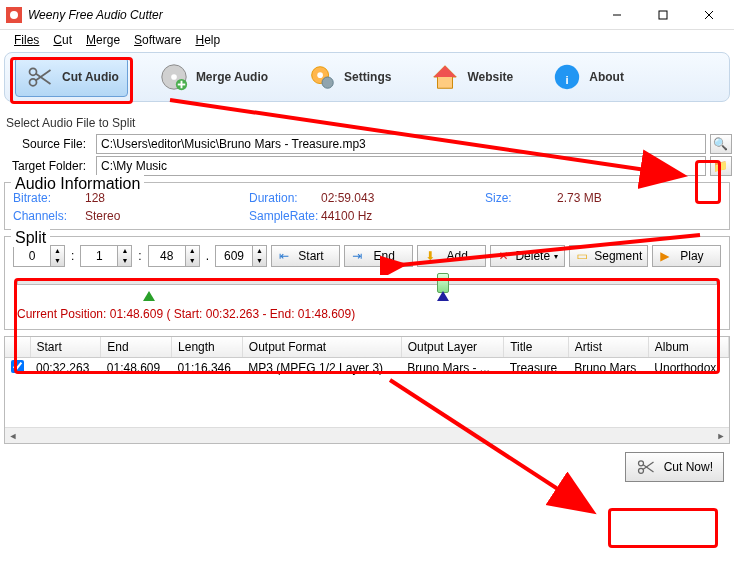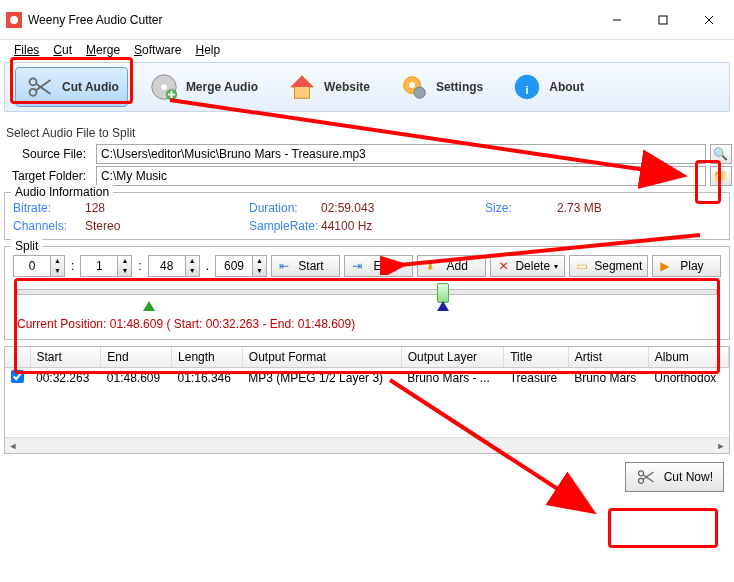--- a/index.html
+++ b/index.html
@@ -1,47 +1,47 @@
 <!DOCTYPE html>
 <html><head>
 <meta charset="utf-8">
 <style>
 * { box-sizing: border-box; margin: 0; padding: 0; font-family: 'Segoe UI', Tahoma, sans-serif; font-size: 12px; }
 body { background: #fff; width: 734px; height: 582px; overflow: hidden; position: relative; }
 
-.titlebar { height: 40px; background: #fff; display: flex; align-items: center; padding: 0 2px; border-bottom: 1px solid #e0e0e0; }
+.titlebar { height: 30px; background: #fff; display: flex; align-items: center; padding: 0 2px; border-bottom: 1px solid #e0e0e0; font-style: italic; }
 .titlebar .app-icon { width: 16px; height: 16px; background: #e74c3c; margin: 0 6px 0 4px; position: relative; }
 .titlebar .app-icon::after { content: ''; position: absolute; width: 8px; height: 8px; background: #fff; border-radius: 50%; top: 4px; left: 4px; }
 .titlebar .title { flex: 1; }
 .titlebar .winbtns { display: flex; }
 .titlebar .winbtn { width: 46px; height: 30px; display: flex; align-items: center; justify-content: center; }
 .titlebar .winbtn svg { width: 10px; height: 10px; }
 
 .menubar { height: 20px; display: flex; align-items: center; padding: 0 8px; gap: 2px; }
 .menubar .menu-item { padding: 2px 6px; }
 .menubar .menu-item span { text-decoration: underline; }
 
-.toolbar { height: 50px; background: linear-gradient(#f5faff, #e6f0fb); border-top: 1px solid #c4d6e8; border-bottom: 1px solid #c4d6e8; display: flex; align-items: center; padding: 0 10px; gap: 12px; margin: 2px 4px; border: 1px solid #c4d6e8; border-radius: 1px; }
+.toolbar { height: 50px; background: linear-gradient(#f5faff, #e6f0fb); border-top: 1px solid #c4d6e8; border-bottom: 1px solid #c4d6e8; display: flex; align-items: center; padding: 0 10px; gap: 22px; margin: 2px 4px; border: 1px solid #c4d6e8; border-radius: 8px; }
 .tbtn { display: flex; align-items: center; gap: 6px; padding: 4px 8px; border-radius: 4px; height: 40px; }
 .tbtn .ticon { width: 32px; height: 32px; display: flex; align-items: center; justify-content: center; }
 .tbtn.active { background: linear-gradient(#dbeeff, #b3d7f5); border: 1px solid #6aa0d8; }
 .tbtn .tlabel { font-weight: bold; color: #333; }
 
 .highlight-red { position: absolute; border: 3px solid red; border-radius: 4px; pointer-events: none; z-index: 100; }
 .arrow-red { position: absolute; z-index: 99; pointer-events: none; }
 
 .content { padding: 6px 2px; }
 .section-label { font-size: 12px; color: #333; margin: 6px 0 4px 4px; }
 .file-row { display: flex; align-items: center; margin: 2px 0; gap: 4px; }
 .file-row .flabel { width: 90px; text-align: right; padding-right: 6px; }
 .file-row input[type=text] { flex: 1; border: 1px solid #aaa; background: #fff; height: 20px; padding: 0 4px; }
 .file-row .iconbtn { width: 22px; height: 20px; border: 1px solid #aaa; background: linear-gradient(#fff, #e6e6e6); display: flex; align-items: center; justify-content: center; }
 
 .groupbox { border: 1px solid #bbb; margin: 6px 2px; padding: 8px 8px 6px 8px; position: relative; }
-.groupbox .glabel { position: absolute; top: -8px; left: 6px; background: #fff; padding: 0 4px; font-size: 12px; }
+.groupbox .glabel { position: absolute; top: -8px; left: 6px; background: #fff; padding: 0 4px; font-size: 16px; }
 .info-grid { display: flex; }
 .info-col { flex: 1; display: grid; grid-template-columns: 72px auto; row-gap: 4px; font-size: 12px; }
 .info-col .k { color: #3b82f6; }
 .info-col .v { color: #7f1d1d; }
 
 .split-section .controls { display: flex; align-items: center; gap: 4px; margin-bottom: 8px; }
 .stepper { display: flex; align-items: center; border: 1px solid #aaa; height: 22px; }
 .stepper input { width: 36px; border: none; text-align: center; height: 20px; }
 .stepper .arrows { width: 14px; display: flex; flex-direction: column; background: linear-gradient(#fff,#ddd); }
 .stepper .arrows div { height: 10px; font-size: 7px; text-align: center; line-height: 10px; border-left: 1px solid #aaa; }
@@ -124,35 +124,35 @@
           <circle cx="24" cy="24" r="6" fill="#4caf50"></circle>
           <line x1="24" y1="20" x2="24" y2="28" stroke="#fff" stroke-width="2"></line>
           <line x1="20" y1="24" x2="28" y2="24" stroke="#fff" stroke-width="2"></line>
         </svg>
       </div>
     <div class="tlabel">Merge Audio</div>
   </div>
   <div class="tbtn">
     <div class="ticon">
         <svg width="30" height="30" viewBox="0 0 32 32">
-          <polygon points="16,4 28,16 24,16 24,28 8,28 8,16 4,16" fill="#ffcc80" stroke="#cc8400"></polygon>
-          <polygon points="16,4 28,16 4,16" fill="#ef5350"></polygon>
-        </svg>
-      </div>
-    <div class="tlabel">Website</div>
-  </div>
-  <div class="tbtn">
-    <div class="ticon">
-        <svg width="30" height="30" viewBox="0 0 32 32">
           <circle cx="14" cy="14" r="9" fill="#ffb74d" stroke="#e69500"></circle>
           <circle cx="14" cy="14" r="3" fill="#fff"></circle>
           <circle cx="22" cy="22" r="6" fill="#90a4ae" stroke="#607d8b"></circle>
         </svg>
       </div>
     <div class="tlabel">Settings</div>
+  </div>
+  <div class="tbtn">
+    <div class="ticon">
+        <svg width="30" height="30" viewBox="0 0 32 32">
+          <polygon points="16,4 28,16 24,16 24,28 8,28 8,16 4,16" fill="#ffcc80" stroke="#cc8400"></polygon>
+          <polygon points="16,4 28,16 4,16" fill="#ef5350"></polygon>
+        </svg>
+      </div>
+    <div class="tlabel">Website</div>
   </div>
   <div class="tbtn">
     <div class="ticon">
         <svg width="30" height="30" viewBox="0 0 32 32">
           <circle cx="16" cy="16" r="13" fill="#2196f3"></circle>
           <text x="16" y="23" text-anchor="middle" fill="#fff" font-size="20" font-weight="bold" font-family="Georgia">i</text>
         </svg>
       </div>
     <div class="tlabel">About</div>
   </div>

